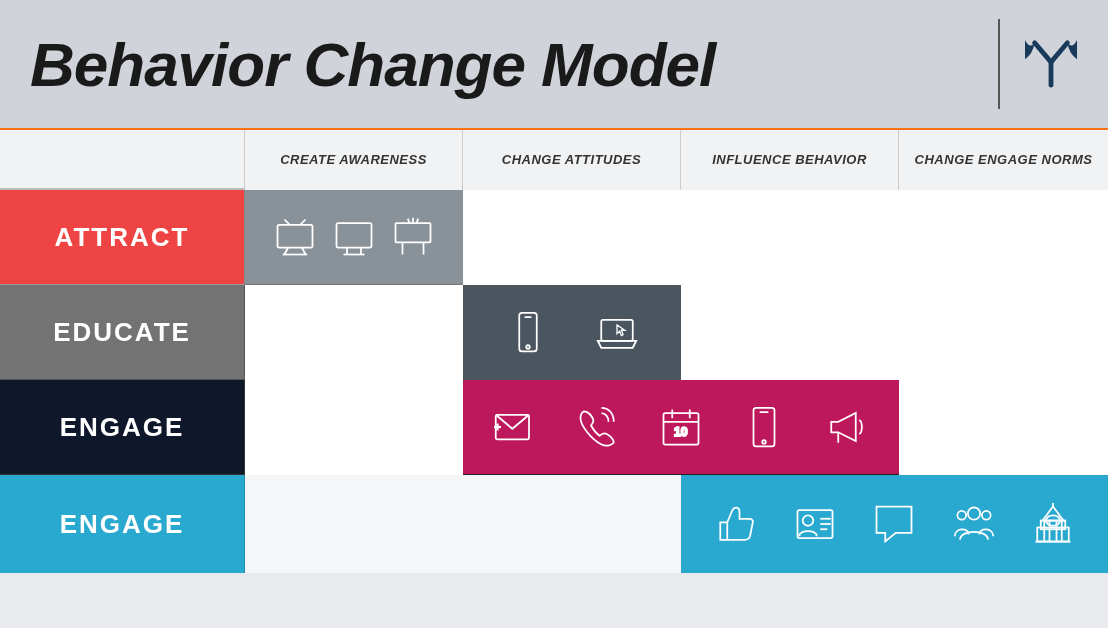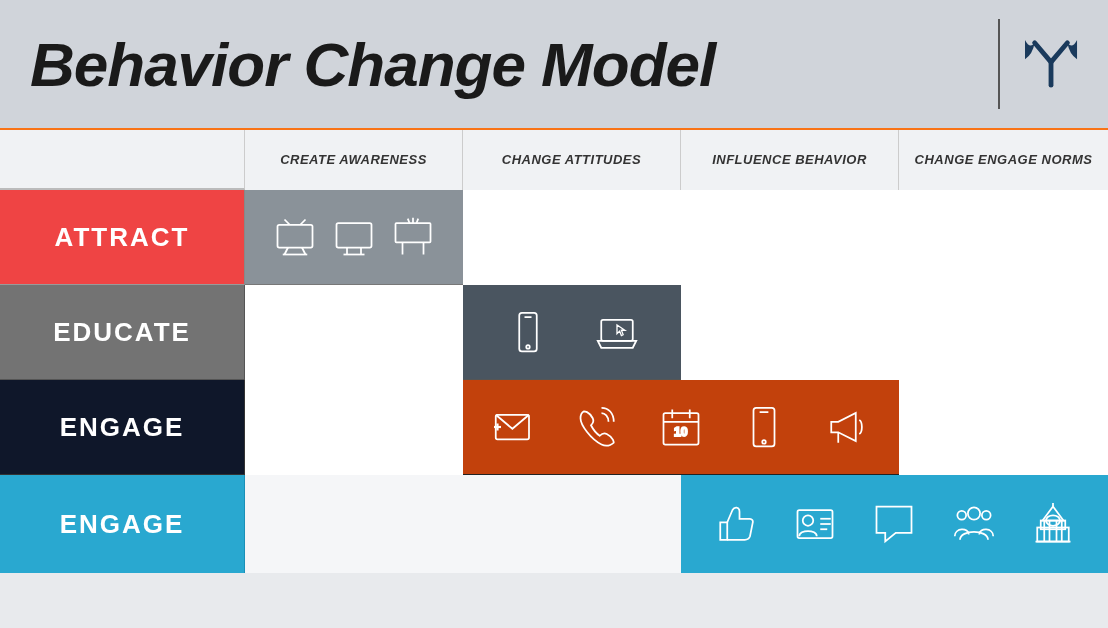--- a/index.html
+++ b/index.html
@@ -99,21 +99,21 @@
       padding: 0 20px;
     }
     .cell-filled-dark {
       background: #4a5560;
       display: flex;
       align-items: center;
       justify-content: space-around;
       padding: 0 20px;
     }
     .cell-filled-darkest {
-      background: #c2410c;
+      background: #be185d;
       display: flex;
       align-items: center;
       justify-content: space-around;
       padding: 12px 10px;
     }
     .cell-filled-blue {
       background: #29a8d0;
       display: flex;
       align-items: center;
       justify-content: space-around;

